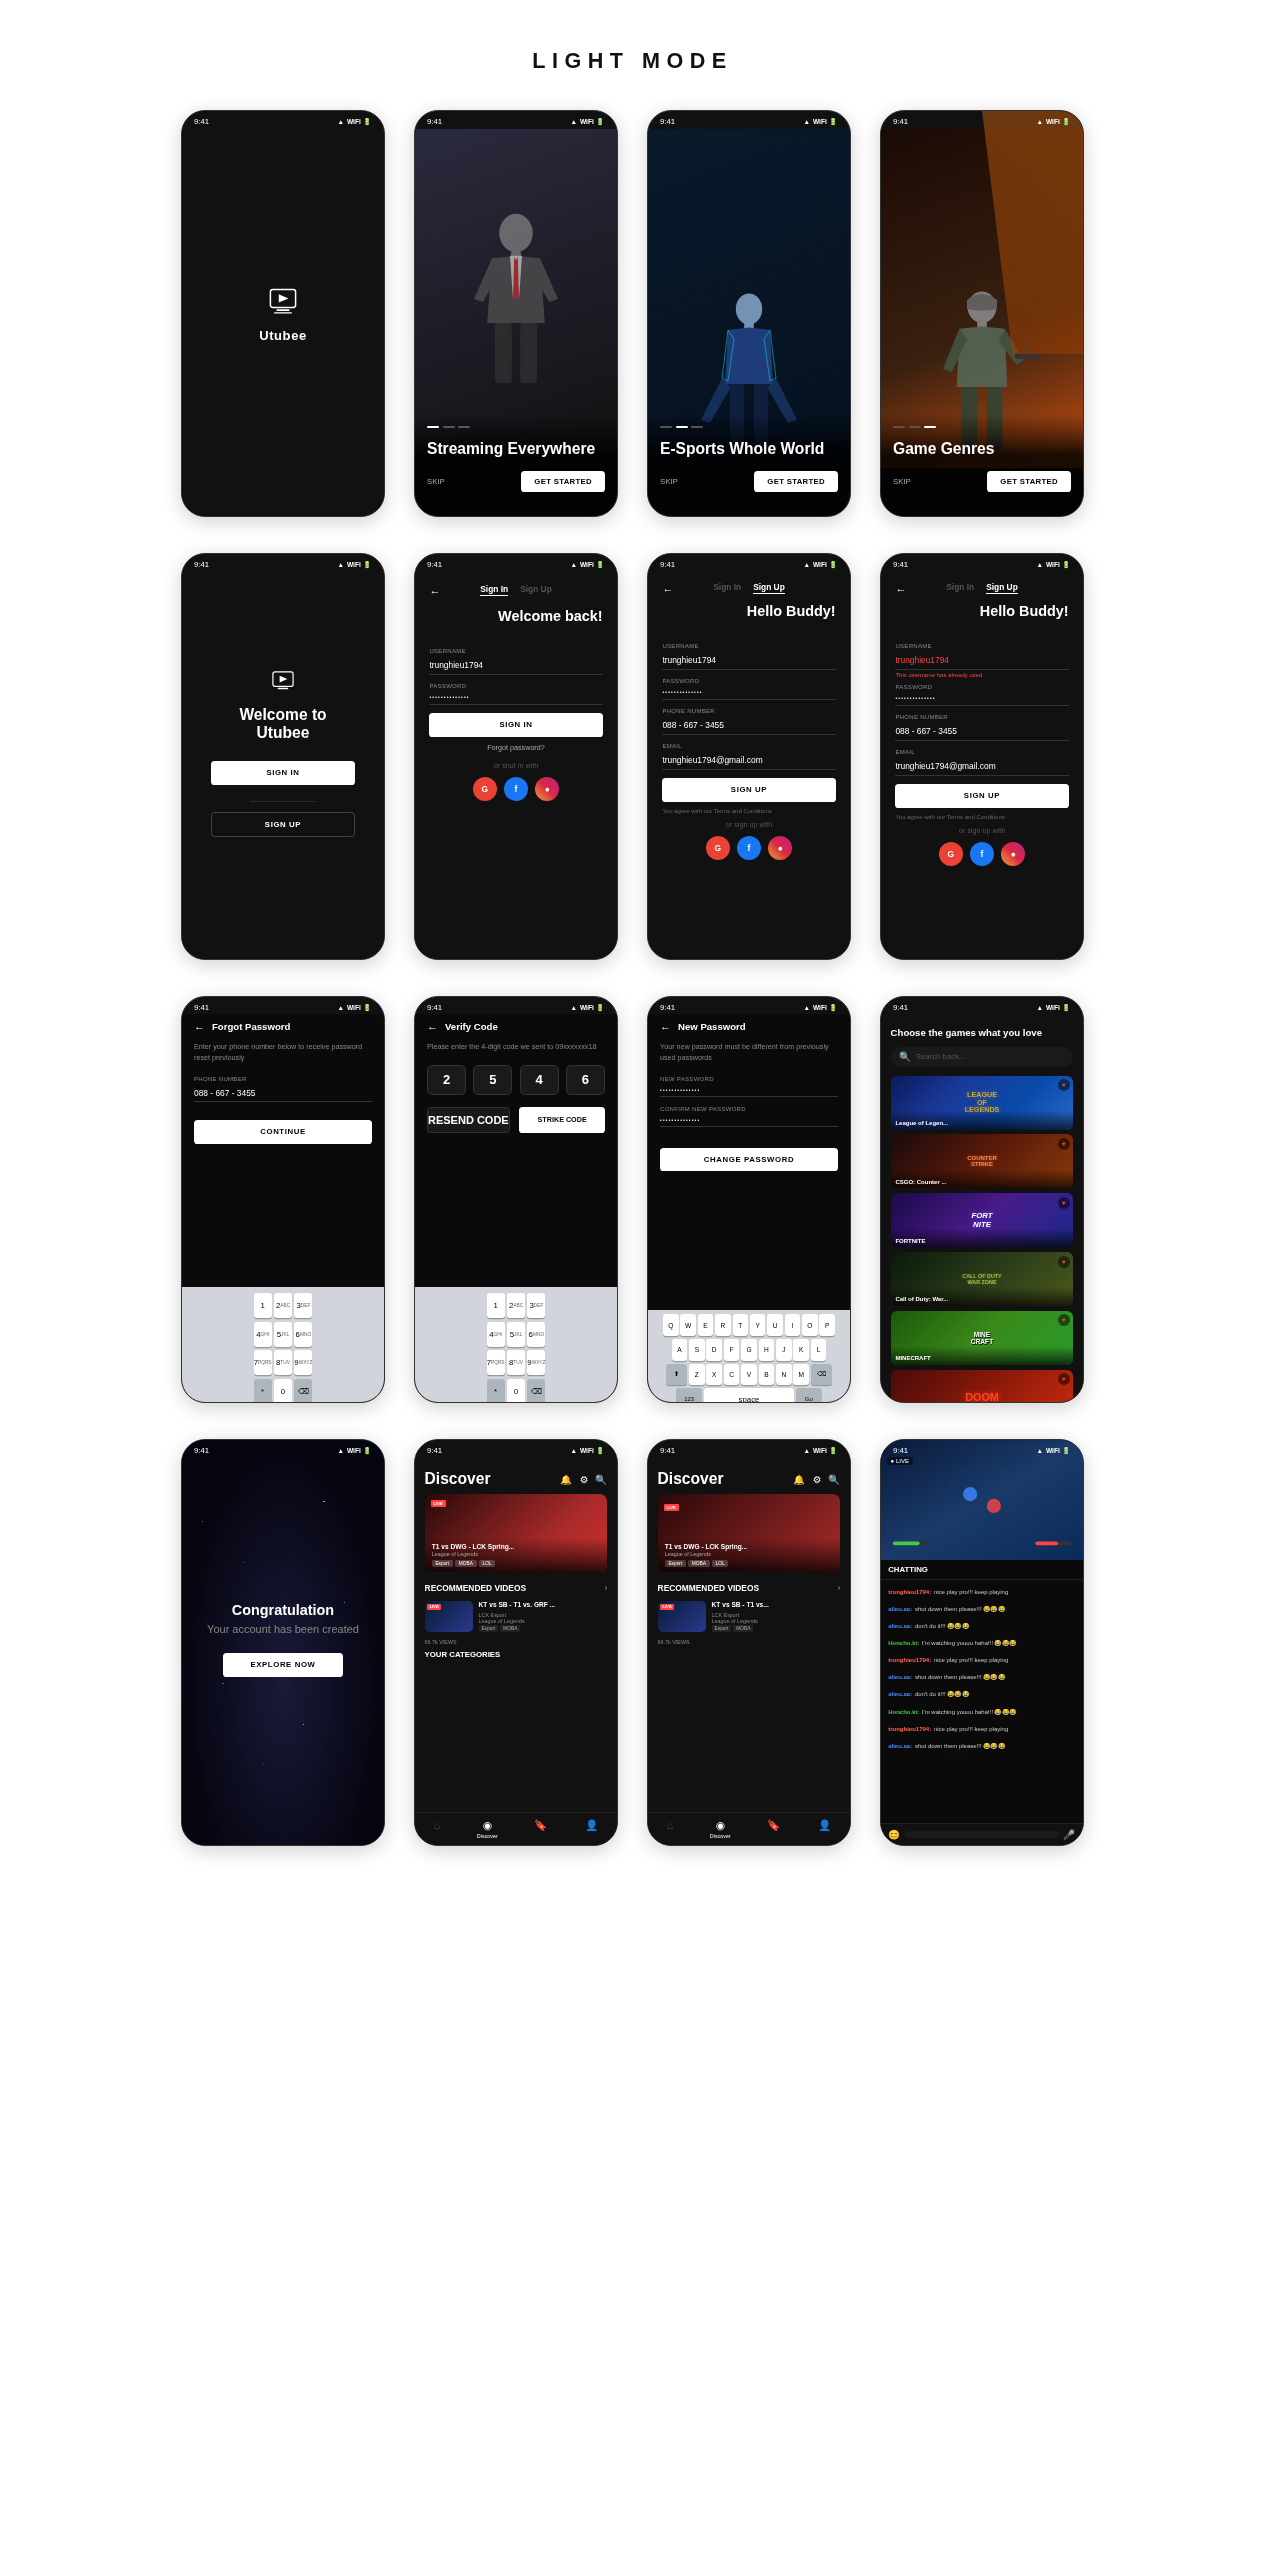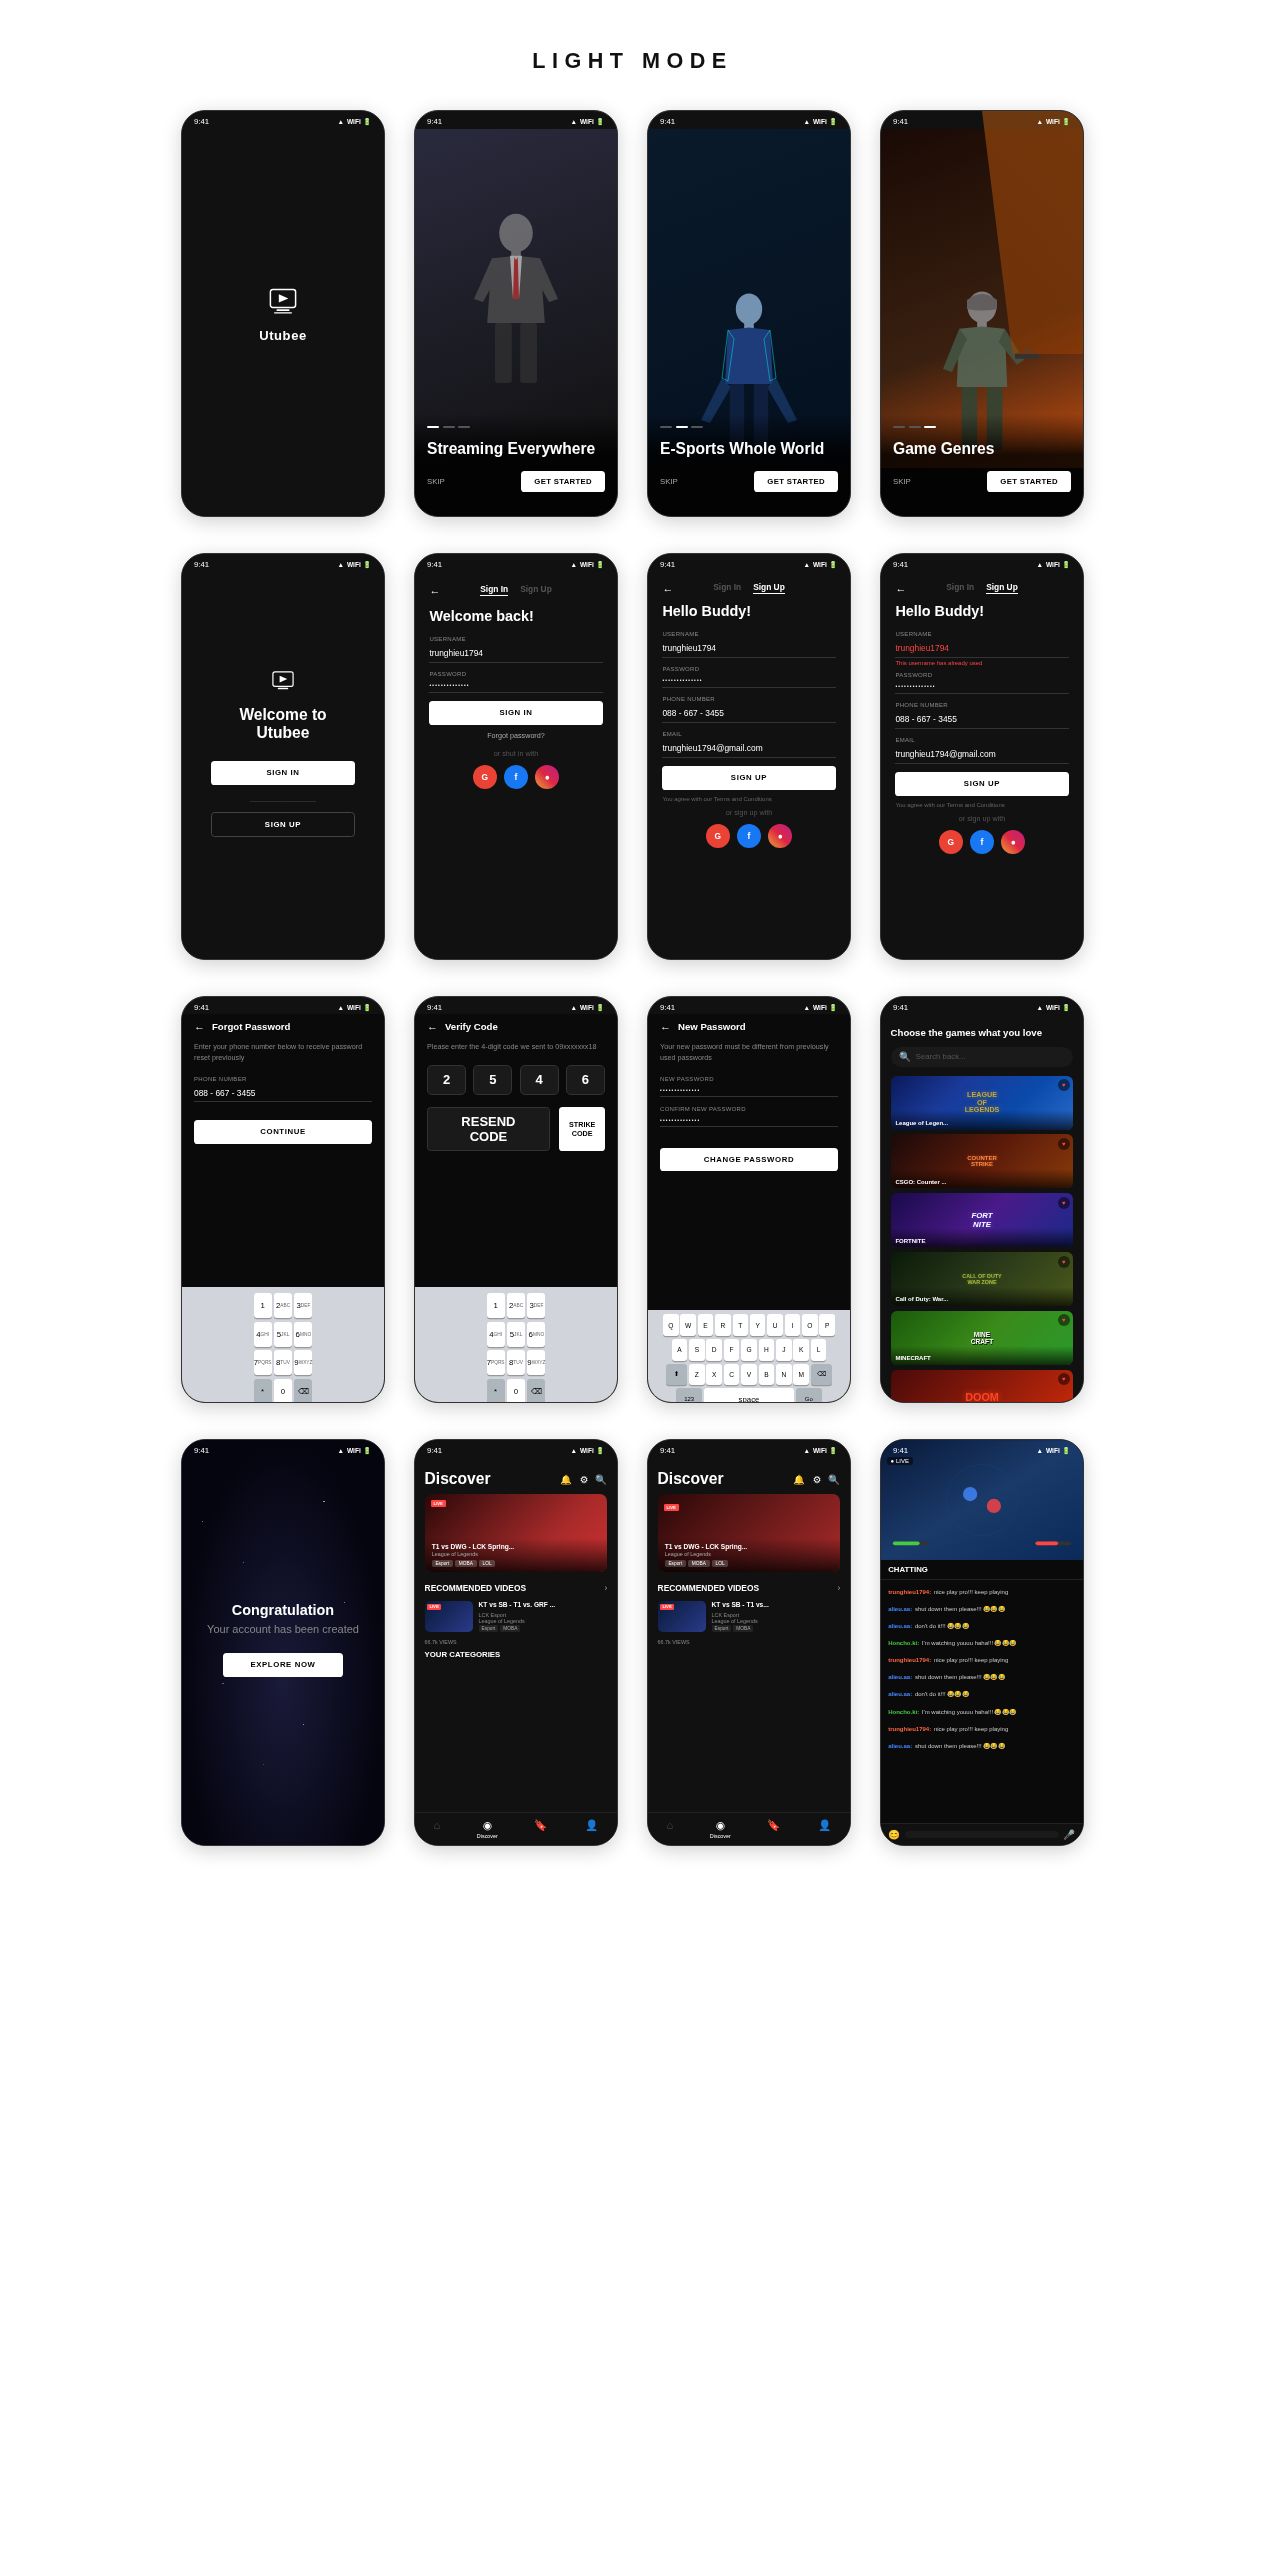--- a/index.html
+++ b/index.html
@@ -125,21 +125,21 @@
     .screen-auth {
       width: 100%; height: 100%;
       background: #111;
       display: flex; flex-direction: column;
       padding: 30px 14.4px 14.4px;
       overflow: hidden;
     }
     .auth-header { display: flex; justify-content: center; gap: 14.4px; margin-bottom: 14.4px; }
     .auth-tab { color: #555; font-size: 8.4px; font-weight: 600; cursor: pointer; }
     .auth-tab.active { color: #fff; border-bottom: 1.2px solid #fff; padding-bottom: 1.2px; }
-    .auth-title { color: #fff; font-size: 14.4px; font-weight: 800; margin-bottom: 12px; }
+    .auth-title { color: #fff; font-size: 14.4px; font-weight: 800; margin-bottom: 24px; text-align: right; }
     .field-label { color: #888; font-size: 6px; letter-spacing: 0.3px; margin-bottom: 2.4px; }
     .field-value { color: #fff; font-size: 8.4px; padding: 3.6px 0; border-bottom: 0.6px solid #333; margin-bottom: 8.4px; }
     .field-value.error { color: #ff4444; }
     .field-error { color: #ff4444; font-size: 6px; margin-top: -6px; margin-bottom: 6px; }
     .field-dots { color: #fff; font-size: 4.8px; letter-spacing: 1.2px; padding: 3.6px 0; border-bottom: 0.6px solid #333; margin-bottom: 8.4px; }
     .btn-primary {
       background: #fff; color: #000;
       border: none; border-radius: 3.6px;
       padding: 7.2px; width: 100%;
       font-size: 7.8px; font-weight: 700;
@@ -195,21 +195,21 @@
     .code-inputs { display: flex; gap: 7.2px; margin: 12px 0; }
     .code-digit {
       flex: 1; height: 30px;
       background: #1a1a1a; border: 0.6px solid #333; border-radius: 4.8px;
       display: flex; align-items: center; justify-content: center;
       color: #fff; font-size: 13px; font-weight: 700;
     }
     .resend-btn {
       background: #1a1a1a; color: #fff;
       border: 0.6px solid #333; border-radius: 3.6px;
-      padding: 6px 20px; font-size: 13px; font-weight: 600;
+      padding: 6px 0; font-size: 11px; font-weight: 600;
       cursor: pointer; margin-right: 4.8px;
     }
     .submit-btn {
       background: #fff; color: #000;
       border: none; border-radius: 3.6px;
       padding: 6px 9.6px; font-size: 7.2px; font-weight: 700;
       cursor: pointer; flex: 1;
     }
 
     

